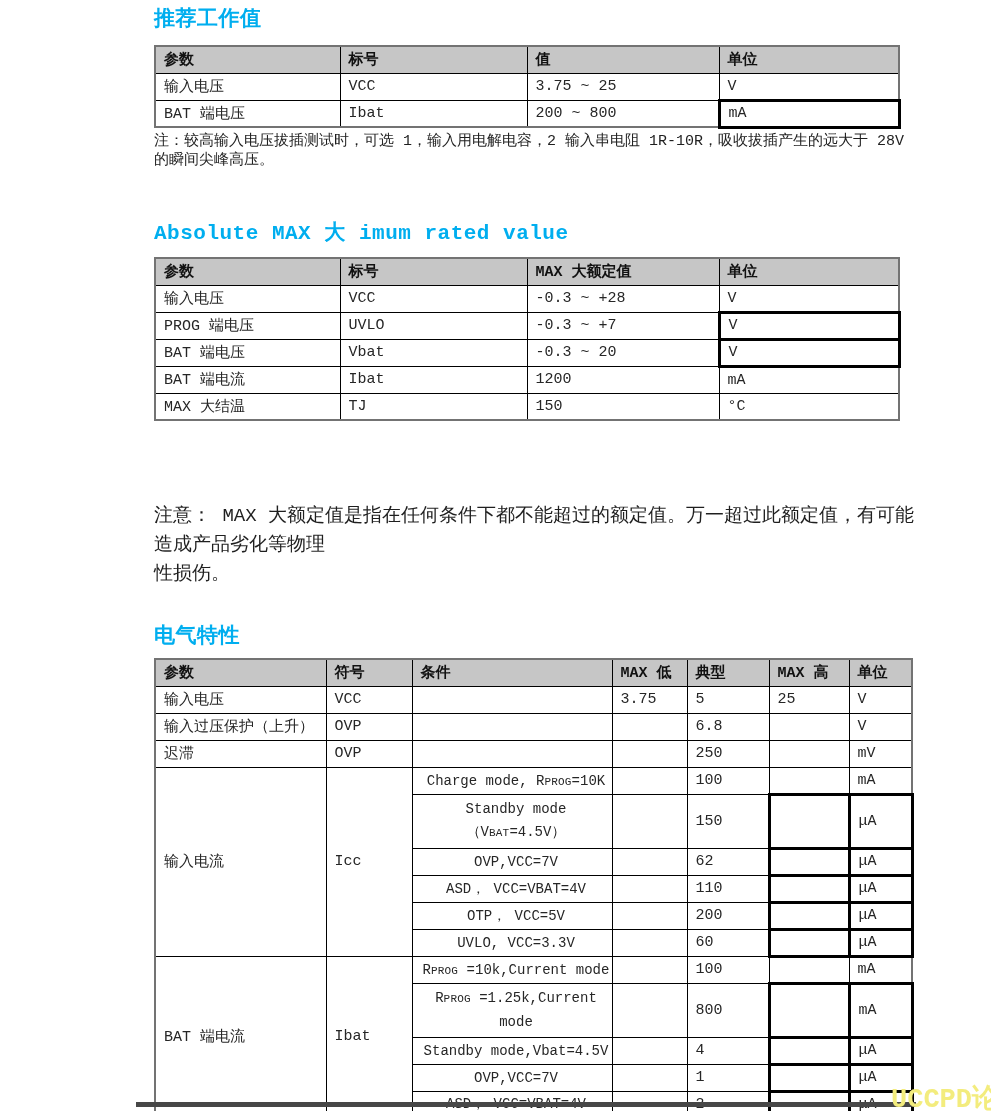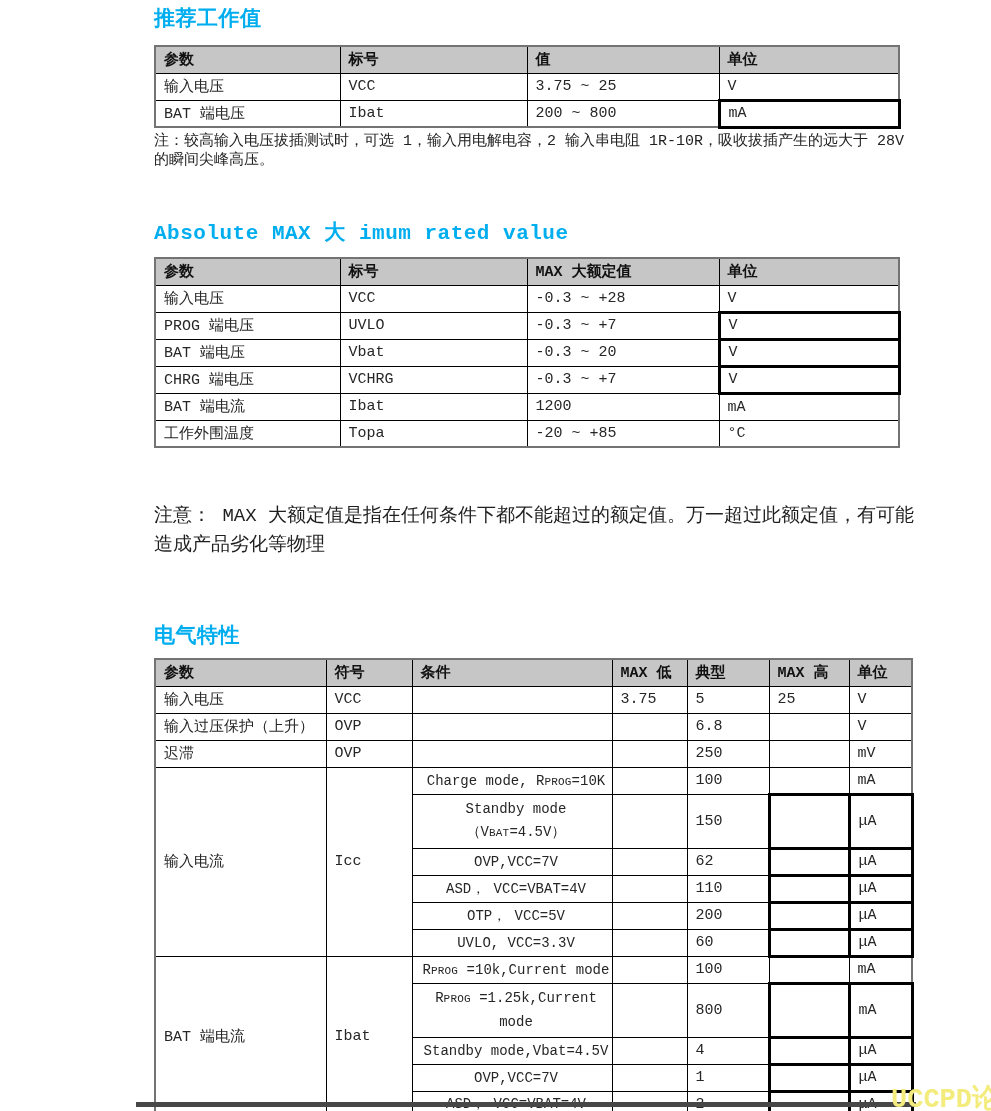--- a/index.html
+++ b/index.html
@@ -92,42 +92,37 @@
       <td>-0.3 ~ +7</td>
       <td class="thick">V</td>
     </tr>
     <tr>
       <td>BAT 端电压</td>
       <td>Vbat</td>
       <td>-0.3 ~ 20</td>
       <td class="thick">V</td>
     </tr>
     <tr>
-      <td>CHRG 端电压</td>
-      <td>VCHRG</td>
-      <td>-0.3 ~ +7</td>
-      <td class="thick">V</td>
-    </tr>
-    <tr>
       <td>BAT 端电流</td>
       <td>Ibat</td>
       <td>1200</td>
       <td>mA</td>
     </tr>
     <tr>
-      <td>工作外围温度</td>
-      <td>Topa</td>
-      <td>-20 ~ +85</td>
+      <td>MAX 大结温</td>
+      <td>TJ</td>
+      <td>150</td>
       <td>°C</td>
     </tr>
   </tbody>
     </table>
 
   <div class="note note2" style="top:502px">
     <div>注意：  MAX 大额定值是指在任何条件下都不能超过的额定值。万一超过此额定值，有可能造成产品劣化等物理</div>
+    <div>性损伤。</div>
   </div>
 
   <div class="sec-title" style="top:621px">电气特性</div>
 
   <table style="top:658px; width:757px">
     <colgroup>
         <col style="width:171px">
         <col style="width:86px">
         <col style="width:200px">
         <col style="width:75px">

